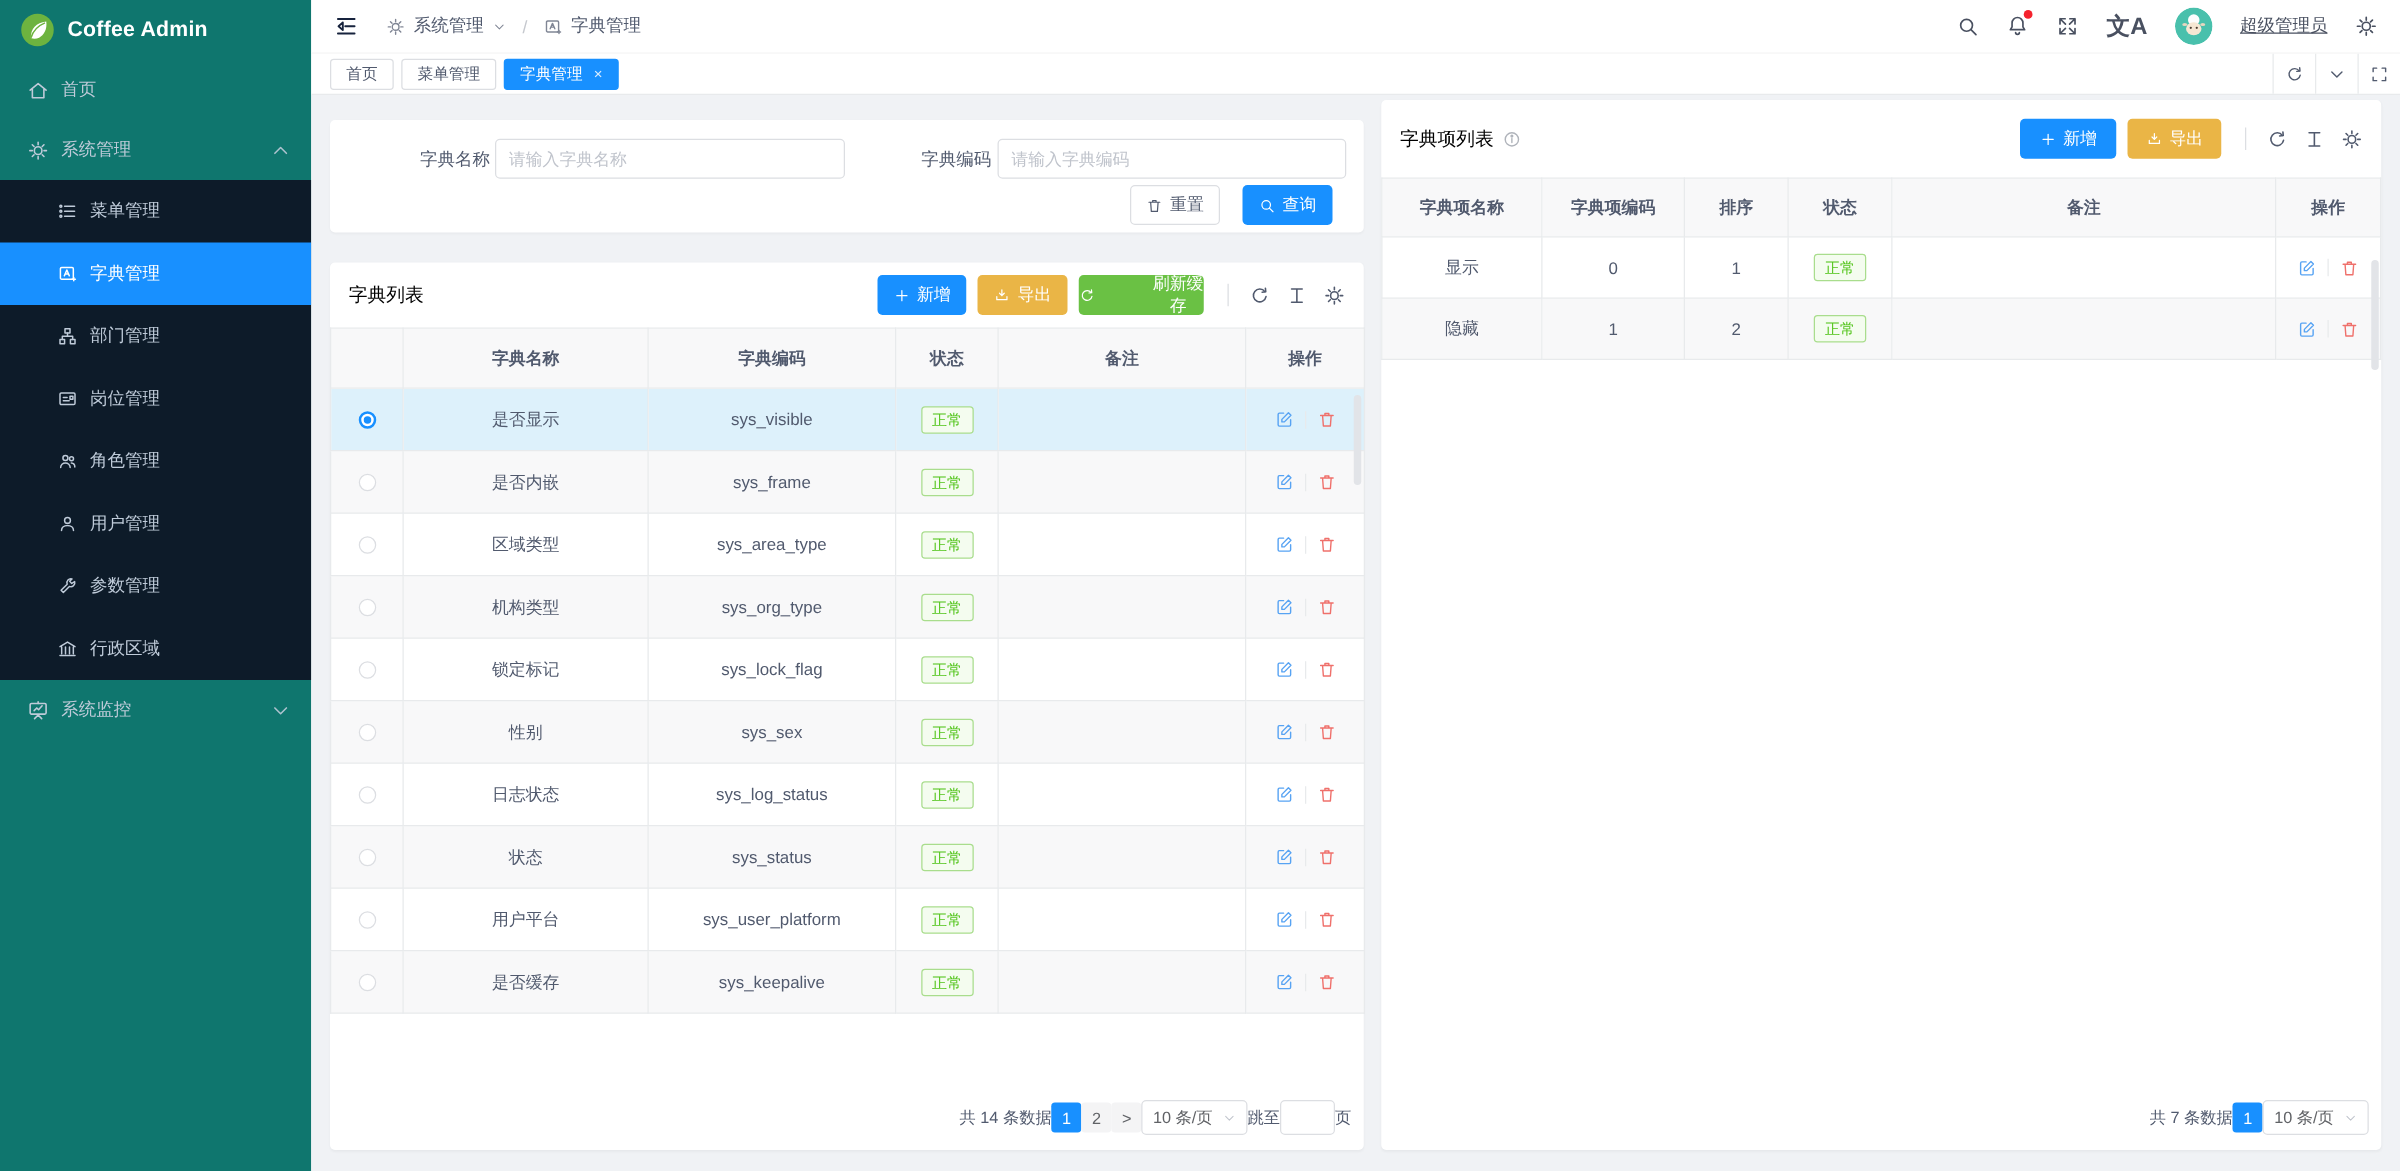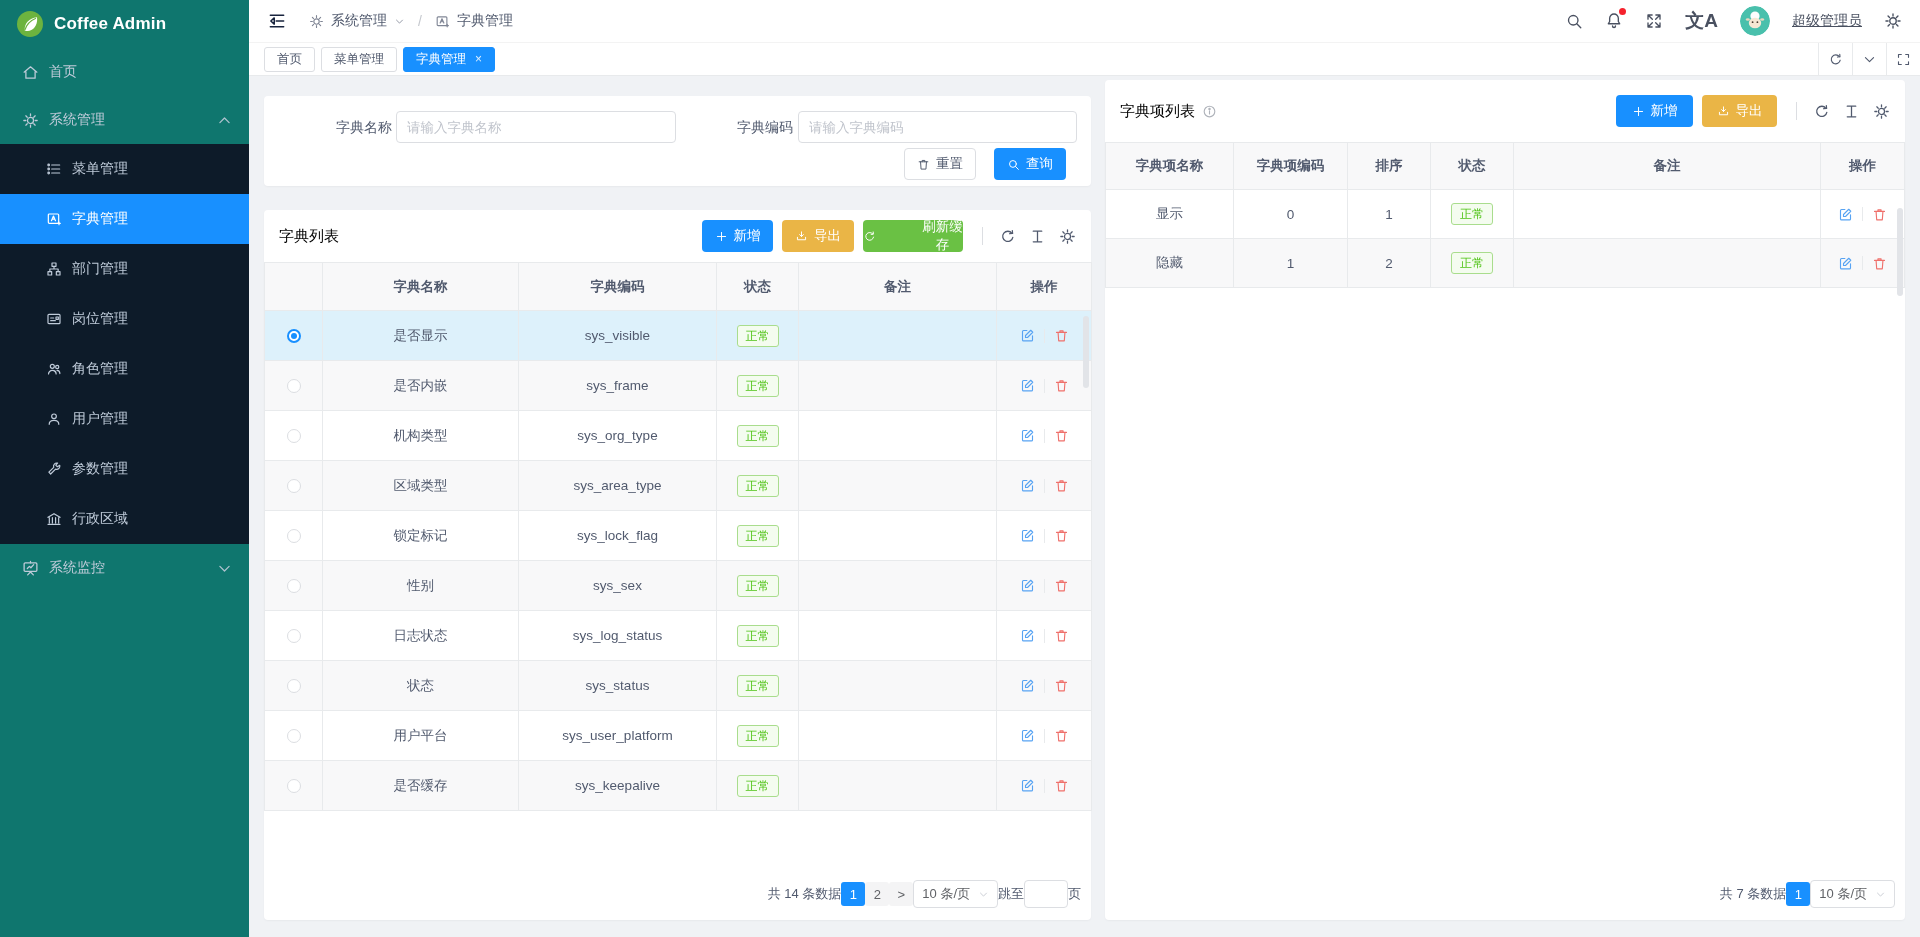--- a/index.html
+++ b/index.html
@@ -503,44 +503,44 @@
                         <span class="op-btn del">
                           <svg class="ic">
                             <use href="#i-trash"></use>
                           </svg>
                         </span>
                       </span>
                     </td>
                 </tr>
                 <tr>
                   <td><span class="radio"></span></td>
+                  <td>区域类型</td>
+                  <td>sys_area_type</td>
+                  <td><span class="badge">正常</span></td>
+                  <td></td>
+                  <td>
+                      <span class="op-cell">
+                        <span class="op-btn edit">
+                          <svg class="ic">
+                            <use href="#i-edit"></use>
+                          </svg>
+                        </span>
+                        <span class="op-sep"></span>
+                        <span class="op-btn del">
+                          <svg class="ic">
+                            <use href="#i-trash"></use>
+                          </svg>
+                        </span>
+                      </span>
+                    </td>
+                </tr>
+                <tr>
+                  <td><span class="radio"></span></td>
                   <td>机构类型</td>
                   <td>sys_org_type</td>
-                  <td><span class="badge">正常</span></td>
-                  <td></td>
-                  <td>
-                      <span class="op-cell">
-                        <span class="op-btn edit">
-                          <svg class="ic">
-                            <use href="#i-edit"></use>
-                          </svg>
-                        </span>
-                        <span class="op-sep"></span>
-                        <span class="op-btn del">
-                          <svg class="ic">
-                            <use href="#i-trash"></use>
-                          </svg>
-                        </span>
-                      </span>
-                    </td>
-                </tr>
-                <tr>
-                  <td><span class="radio"></span></td>
-                  <td>区域类型</td>
-                  <td>sys_area_type</td>
                   <td><span class="badge">正常</span></td>
                   <td></td>
                   <td>
                       <span class="op-cell">
                         <span class="op-btn edit">
                           <svg class="ic">
                             <use href="#i-edit"></use>
                           </svg>
                         </span>
                         <span class="op-sep"></span>

